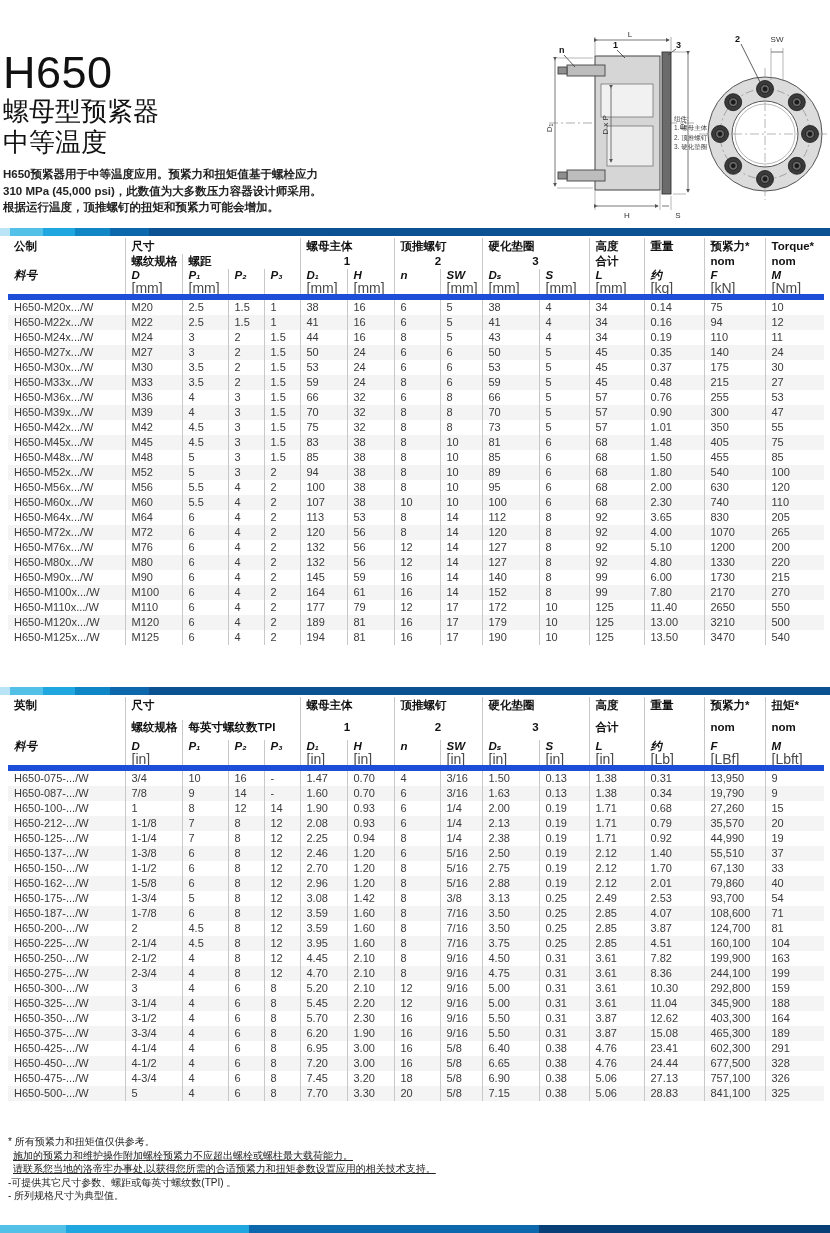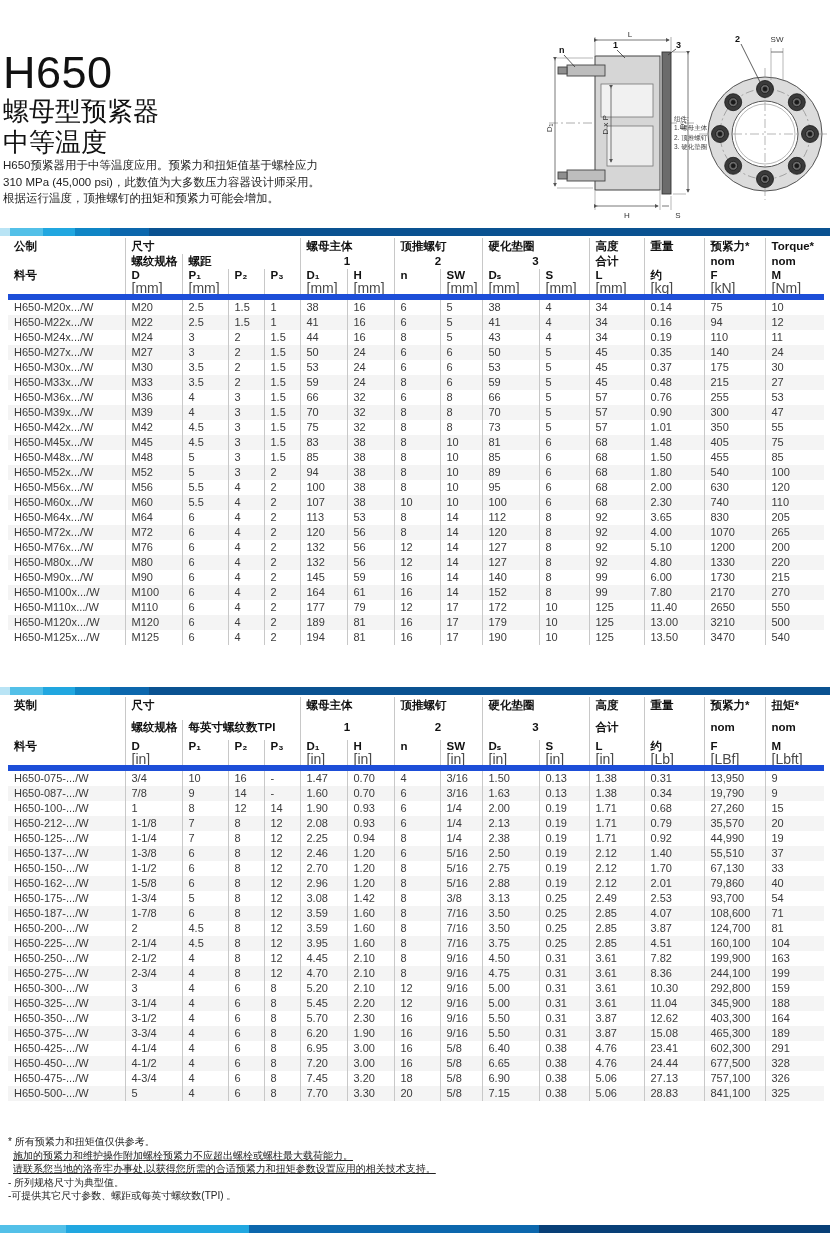--- a/index.html
+++ b/index.html
@@ -5,21 +5,21 @@
   html,body { margin:0; padding:0; background:#fff; }
   .page {
     position:relative; width:830px; height:1233px; overflow:hidden;
     background:#fff; font-family:"Liberation Sans","DejaVu Sans",sans-serif; color:#1a1a1a;
   }
   
   .header { position:relative; height:228px; }
   .title-block { position:absolute; left:3px; top:50px; width:470px; }
   .title { font-size:45px; font-weight:400; line-height:1.02; letter-spacing:.5px; color:#111; }
   .subtitle { font-size:26px; font-weight:400; line-height:1.18; color:#111; }
-  .desc { font-size:11.5px; line-height:1.42; color:#222; }
+  .desc { margin-top:9px; font-size:11.5px; line-height:1.42; color:#222;font-weight:bold; }
   .diagram { position:absolute; top:28px; right:0; width:285px; height:195px; }
   .diagram svg { display:block; }
   .legend { position:absolute; left:129px; top:86px; width:58px; font-size:6.5px; line-height:1.45; color:#444; }
   
   .bar {
     height:8px; width:830px;
     background:linear-gradient(to right,
       #b9e4f5 0 1.2%, #53c0e8 1.2% 5.2%, #21a7e0 5.2% 9%, #0f86c6 9% 13.2%,
       #0c67ad 13.2% 18%, #0a5291 18% 100%);
   }
@@ -36,21 +36,21 @@
     padding:0 0 0 6px; text-align:left; font-weight:400;
     overflow:hidden; white-space:nowrap;
   }
   .data-table th { color:#111; vertical-align:bottom; }
   .data-table th, .data-table td { border-left:1px solid #c8c8c8; }
   .data-table tr th:first-child, .data-table tr td:first-child { border-left:none; }
   .group-row th { font-weight:700; font-size:11.5px; line-height:16px; vertical-align:top; }
   .sub-row th { font-weight:700; font-size:11.5px; line-height:15px; }
   .sub-row th.center { text-align:center; padding-left:0; }
   .head-row th { vertical-align:top; }
-  .head-row .sym { font-weight:700; font-size:11.5px; line-height:13px; }
+  .head-row .sym { font-weight:700; font-size:11.5px; line-height:13px;font-style:italic; }
   .head-row .unit { font-weight:400; font-size:14px; line-height:12px; color:#4a4a4a; min-height:12px; }
   thead { border-bottom:6px solid #1d4ed8; }
   tbody td { height:15px; line-height:15px; }
   tbody tr:nth-child(even) { background:#f4f4f4; }
   .imperial .group-row th { padding-bottom:7px; }
   .imperial .sub-row th { padding-bottom:5px; }
   
   .footnotes { margin:34px 0 0 8px; font-size:10px; line-height:13.5px; color:#222; }
   .footnotes .indent { padding-left:5px;text-decoration:underline; }
   
@@ -1188,18 +1188,18 @@
           <td>841,100</td>
           <td>325</td>
         </tr>
       </tbody>
   </table>
 
   <div class="footnotes">
     <div>* 所有预紧力和扭矩值仅供参考。</div>
     <div class="indent">施加的预紧力和维护操作附加螺栓预紧力不应超出螺栓或螺柱最大载荷能力。</div>
     <div class="indent">请联系您当地的洛帝牢办事处,以获得您所需的合适预紧力和扭矩参数设置应用的相关技术支持。</div>
+    <div>-可提供其它尺寸参数、螺距或每英寸螺纹数(TPI) 。</div>
     <div>- 所列规格尺寸为典型值。</div>
-    <div>-可提供其它尺寸参数、螺距或每英寸螺纹数(TPI) 。</div>
   </div>
 
   <div class="bar bottom"></div>
 </div>
 
 </body></html>

